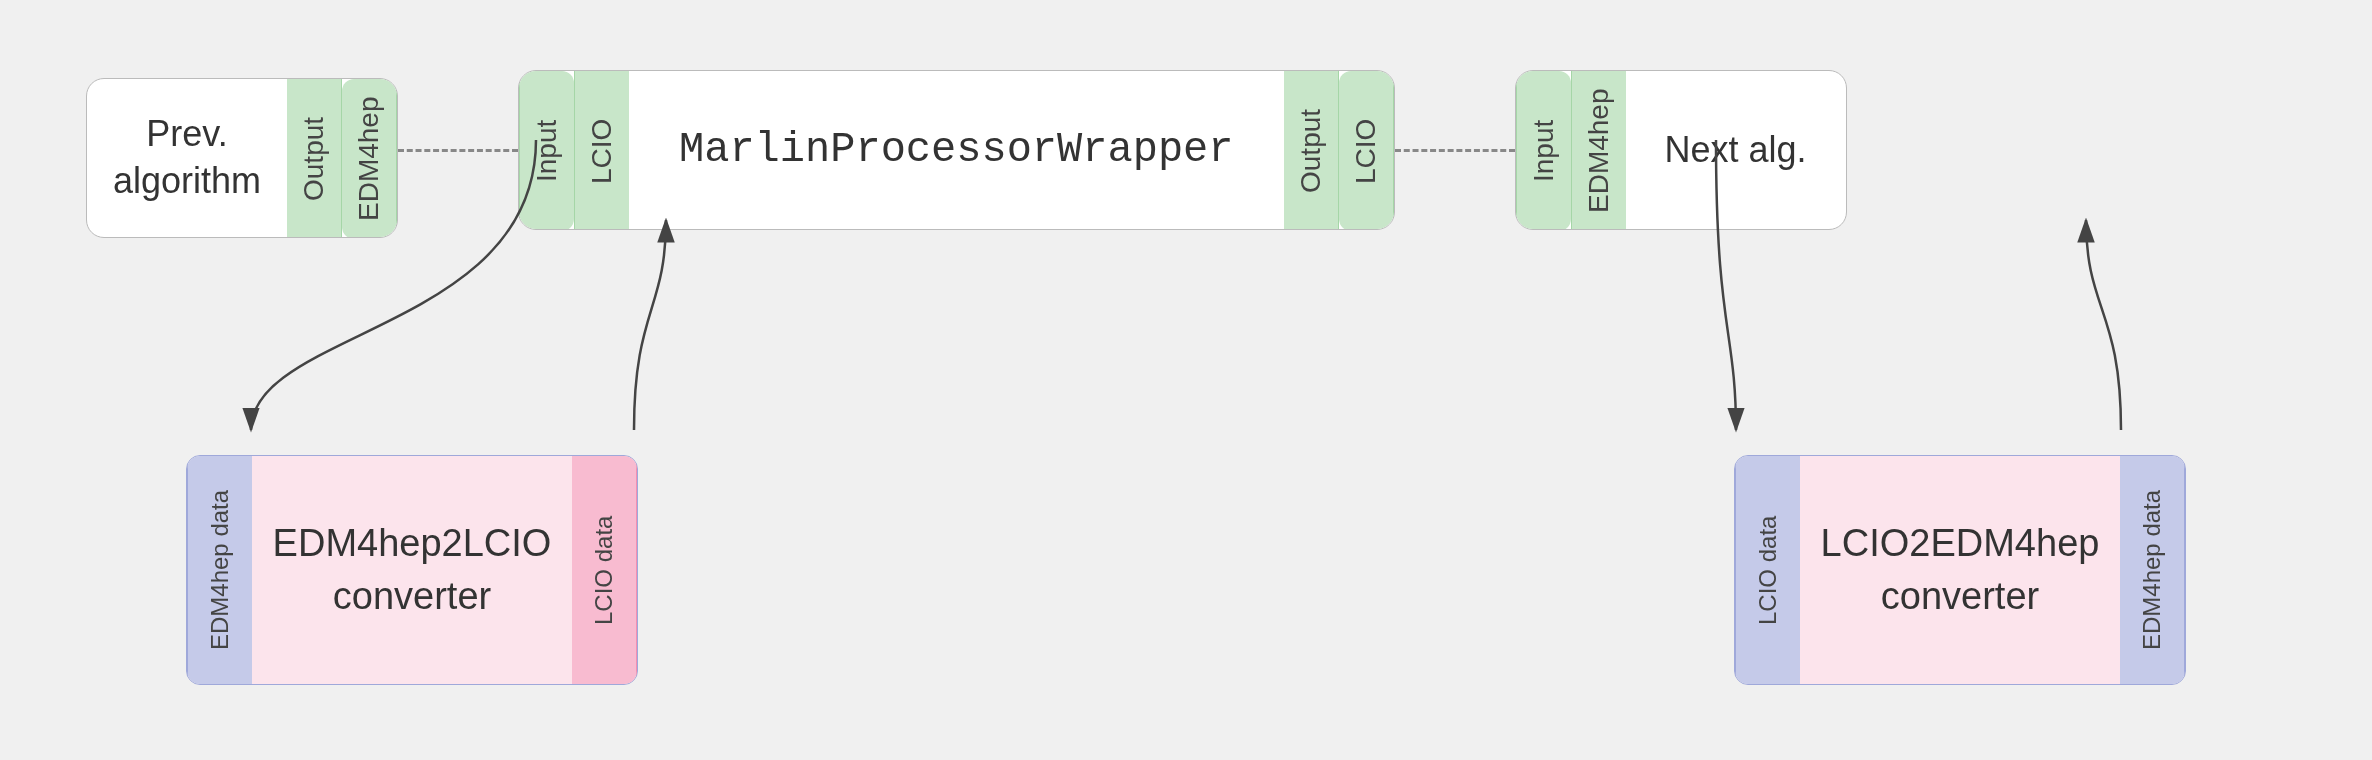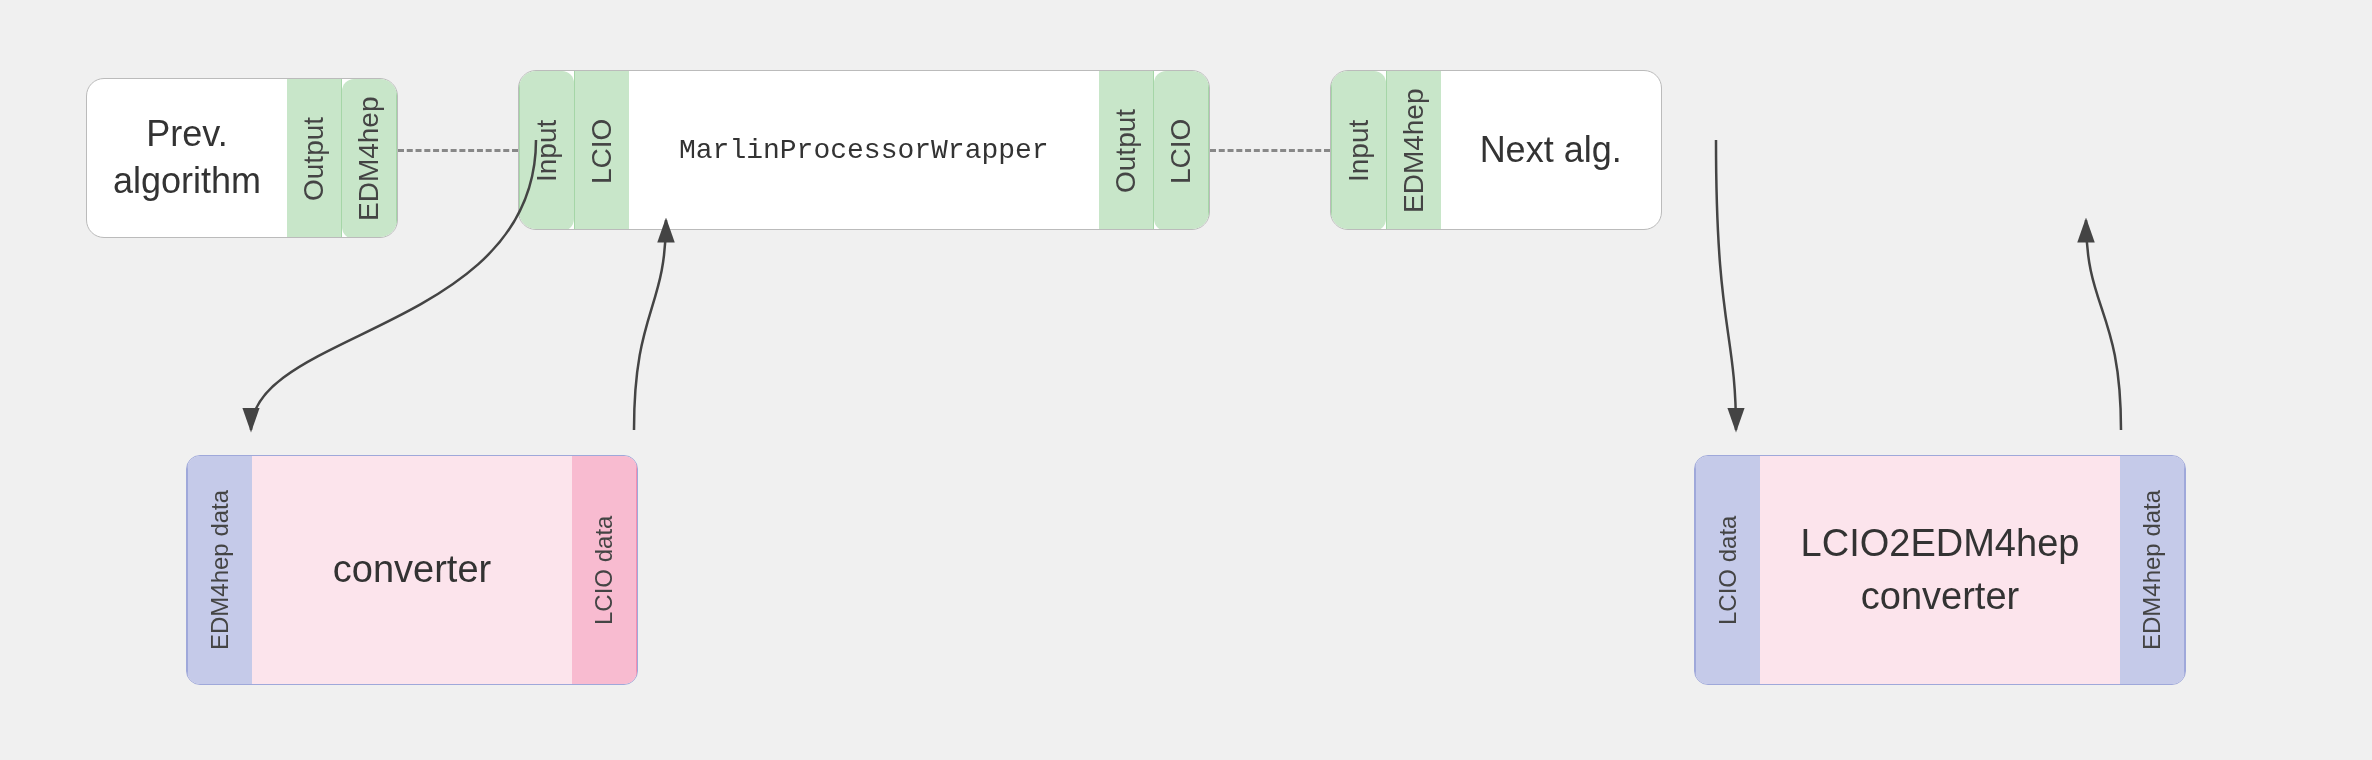--- a/index.html
+++ b/index.html
@@ -82,21 +82,21 @@
       <div style="border-top: 3px dashed #888; width: 100%;"></div>
     </div>
 
     <div style="display: flex; align-items: stretch; height: 160px; border: 1.5px solid #bbb; border-radius: 18px; overflow: hidden; background: #fff;">
       <div class="port-box" style="border-radius: 12px 0 0 12px; border-right: 1.5px solid #a5d6a7; border-top: none; border-bottom: none; border-left: none;">
         <span>Input</span>
       </div>
       <div class="port-box" style="border-radius: 0; border-right: 1.5px solid #a5d6a7; border-top: none; border-bottom: none; border-left: none;">
         <span>LCIO</span>
       </div>
-      <div style="display: flex; align-items: center; justify-content: center; padding: 0 50px; font-size: 28px; color: #333; font-family: 'Courier New', monospace; white-space: nowrap;">
+      <div style="display: flex; align-items: center; justify-content: center; padding: 0 50px; font-size: 42px; color: #333; font-family: 'Courier New', monospace; white-space: nowrap;">
         <span>MarlinProcessorWrapper</span>
       </div>
       <div class="port-box" style="border-radius: 0; border-left: 1.5px solid #a5d6a7; border-top: none; border-bottom: none; border-right: none;">
         <span>Output</span>
       </div>
       <div class="port-box" style="border-radius: 0 12px 12px 0; border-left: 1.5px solid #a5d6a7; border-top: none; border-bottom: none; border-right: none;">
         <span>LCIO</span>
       </div>
     </div>
 
@@ -118,34 +118,35 @@
 
   </div>
 
   <div style="position: absolute; top: 400px; left: 0; right: 0; height: 280px; display: flex; align-items: center;">
 
     <div style="margin-left: 100px; display: flex; height: 230px; border-radius: 14px; overflow: hidden; border: 1.5px solid #9fa8da;">
       <div style="width: 65px; background: #c5cae9; display: flex; align-items: center; justify-content: center; writing-mode: vertical-rl; text-orientation: mixed; transform: rotate(180deg); font-size: 24px; color: #444; padding: 8px 4px; border-right: 1.5px solid #9fa8da;">
         <span>EDM4hep data</span>
       </div>
       <div style="width: 320px; background: #fce4ec; display: flex; align-items: center; justify-content: center; font-size: 38px; color: #333; text-align: center; line-height: 1.4; padding: 0 20px; flex-direction: column;">
+        <span>EDM4hep2LCIO</span>
         <span>converter</span>
       </div>
       <div style="width: 65px; background: #f8bbd0; display: flex; align-items: center; justify-content: center; writing-mode: vertical-rl; text-orientation: mixed; transform: rotate(180deg); font-size: 24px; color: #444; padding: 8px 4px; border-left: 1.5px solid #f48fb1;">
         <span>LCIO data</span>
       </div>
     </div>
 
     <div style="flex: 1;"></div>
 
     <div style="margin-right: 100px; display: flex; height: 230px; border-radius: 14px; overflow: hidden; border: 1.5px solid #9fa8da;">
       <div style="width: 65px; background: #c5cae9; display: flex; align-items: center; justify-content: center; writing-mode: vertical-rl; text-orientation: mixed; transform: rotate(180deg); font-size: 24px; color: #444; padding: 8px 4px; border-right: 1.5px solid #9fa8da;">
         <span>LCIO data</span>
       </div>
-      <div style="width: 360px; background: #fce4ec; display: flex; align-items: center; justify-content: center; font-size: 38px; color: #333; text-align: center; line-height: 1.4; padding: 0 36px; flex-direction: column;">
+      <div style="width: 320px; background: #fce4ec; display: flex; align-items: center; justify-content: center; font-size: 38px; color: #333; text-align: center; line-height: 1.4; padding: 0 36px; flex-direction: column;">
         <span>LCIO2EDM4hep</span>
         <span>converter</span>
       </div>
       <div style="width: 65px; background: #c5cae9; display: flex; align-items: center; justify-content: center; writing-mode: vertical-rl; text-orientation: mixed; transform: rotate(180deg); font-size: 24px; color: #444; padding: 8px 4px; border-left: 1.5px solid #9fa8da;">
         <span>EDM4hep data</span>
       </div>
     </div>
 
   </div>
 

